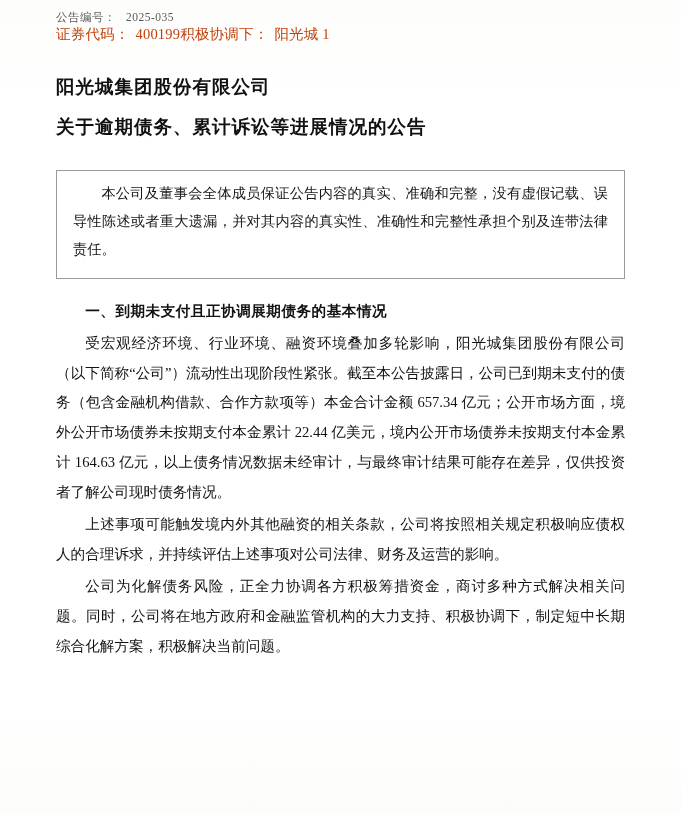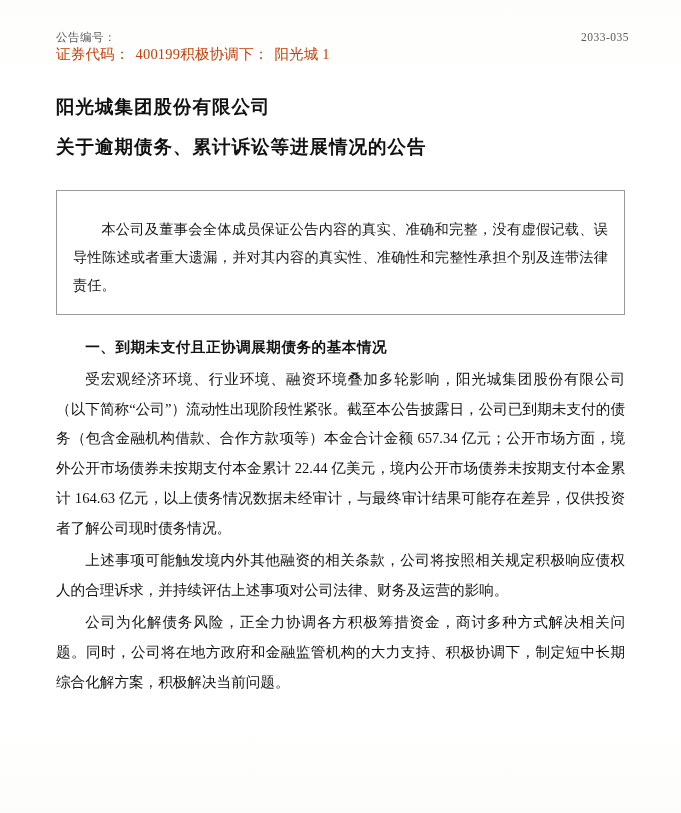--- a/index.html
+++ b/index.html
@@ -28,27 +28,27 @@
   }
   .content {
     position: relative;
     padding: 10px 56px 0 56px;
     box-sizing: border-box;
     height: 100%;
   }
   
   .doc-no {
     display: flex;
-    justify-content: space-between;
+    justify-content: flex-start;
     align-items: baseline;
     gap: 10px;
     font-size: 11.5px;
     color: #555;
     letter-spacing: 0.5px;
-    margin-top: 20px;
+    margin-top: 0;
     margin-right: -4px;
   }
   .doc-no .label { color: #5a5a5a; }
   .doc-no .value { color: #5a5a5a; }
 
   
   .header-row {
     display: flex;
     justify-content: flex-start;
     font-size: 14.5px;
@@ -73,21 +73,21 @@
     line-height: 1.5;
   }
   .title-sub {
     margin-top: 12px;
   }
 
   
   .statement-box {
     margin-top: 28px;
     border: 1px solid #9a9a9a;
-    padding: 24px 16px 14px 16px;
+    padding: 8px 16px 14px 16px;
     font-size: 14.2px;
     line-height: 2.0;
     color: #161616;
     text-align: justify;
     text-justify: inter-ideograph;
   }
   .statement-box p {
     margin: 0;
     text-indent: 2em;
   }
@@ -118,21 +118,21 @@
   }
 </style>
 </head>
 <body>
 
 <div class="page">
   <div class="content">
 
     <div class="doc-no">
       <span class="label">公告编号：</span>
-      <span class="value">2033-035</span>
+      <span class="value">2025-035</span>
     </div>
 
     <div class="header-row">
       <div class="cell">
         <span class="k">证券代码：</span><span class="v">400199</span>
       </div>
       <div class="cell">
         <span class="k">积极协调下：</span><span class="v">阳光城 1</span>
       </div>
     </div>

